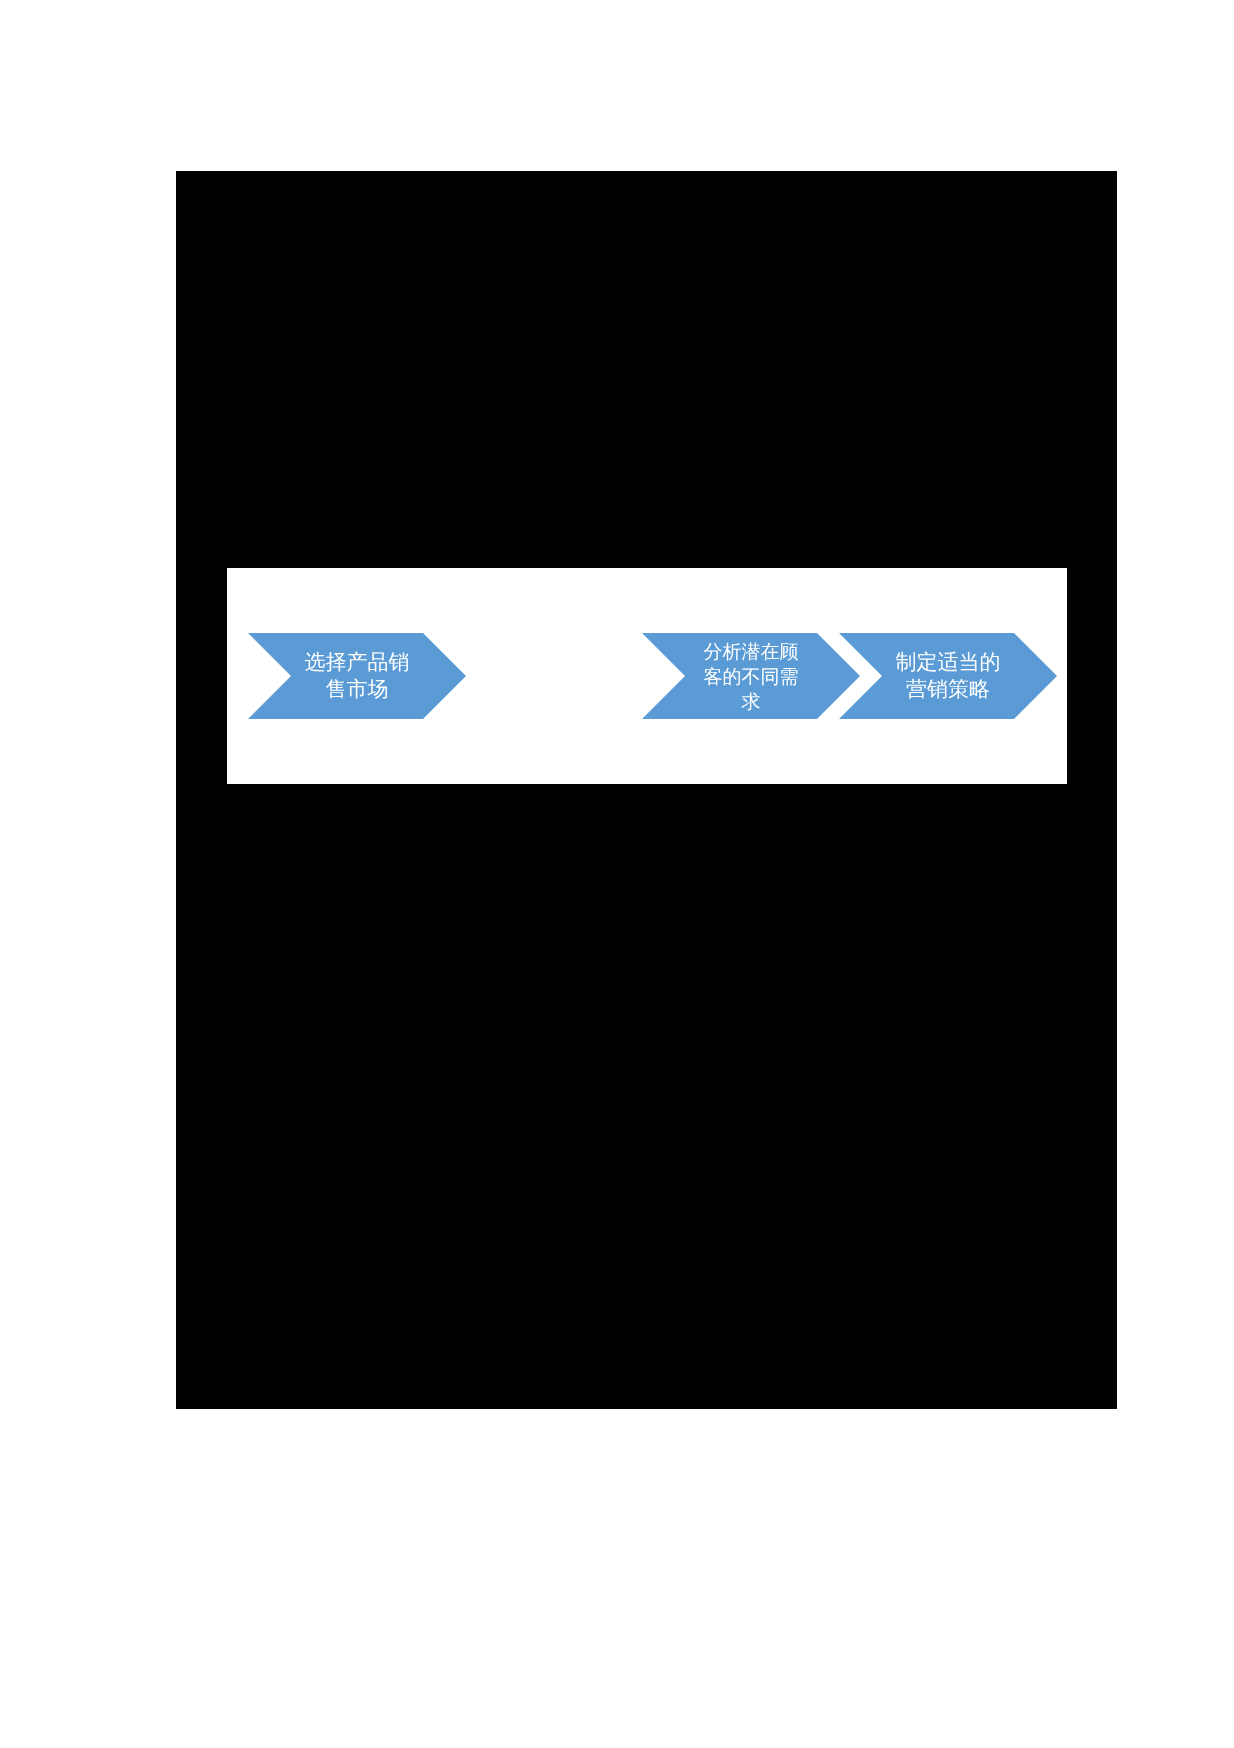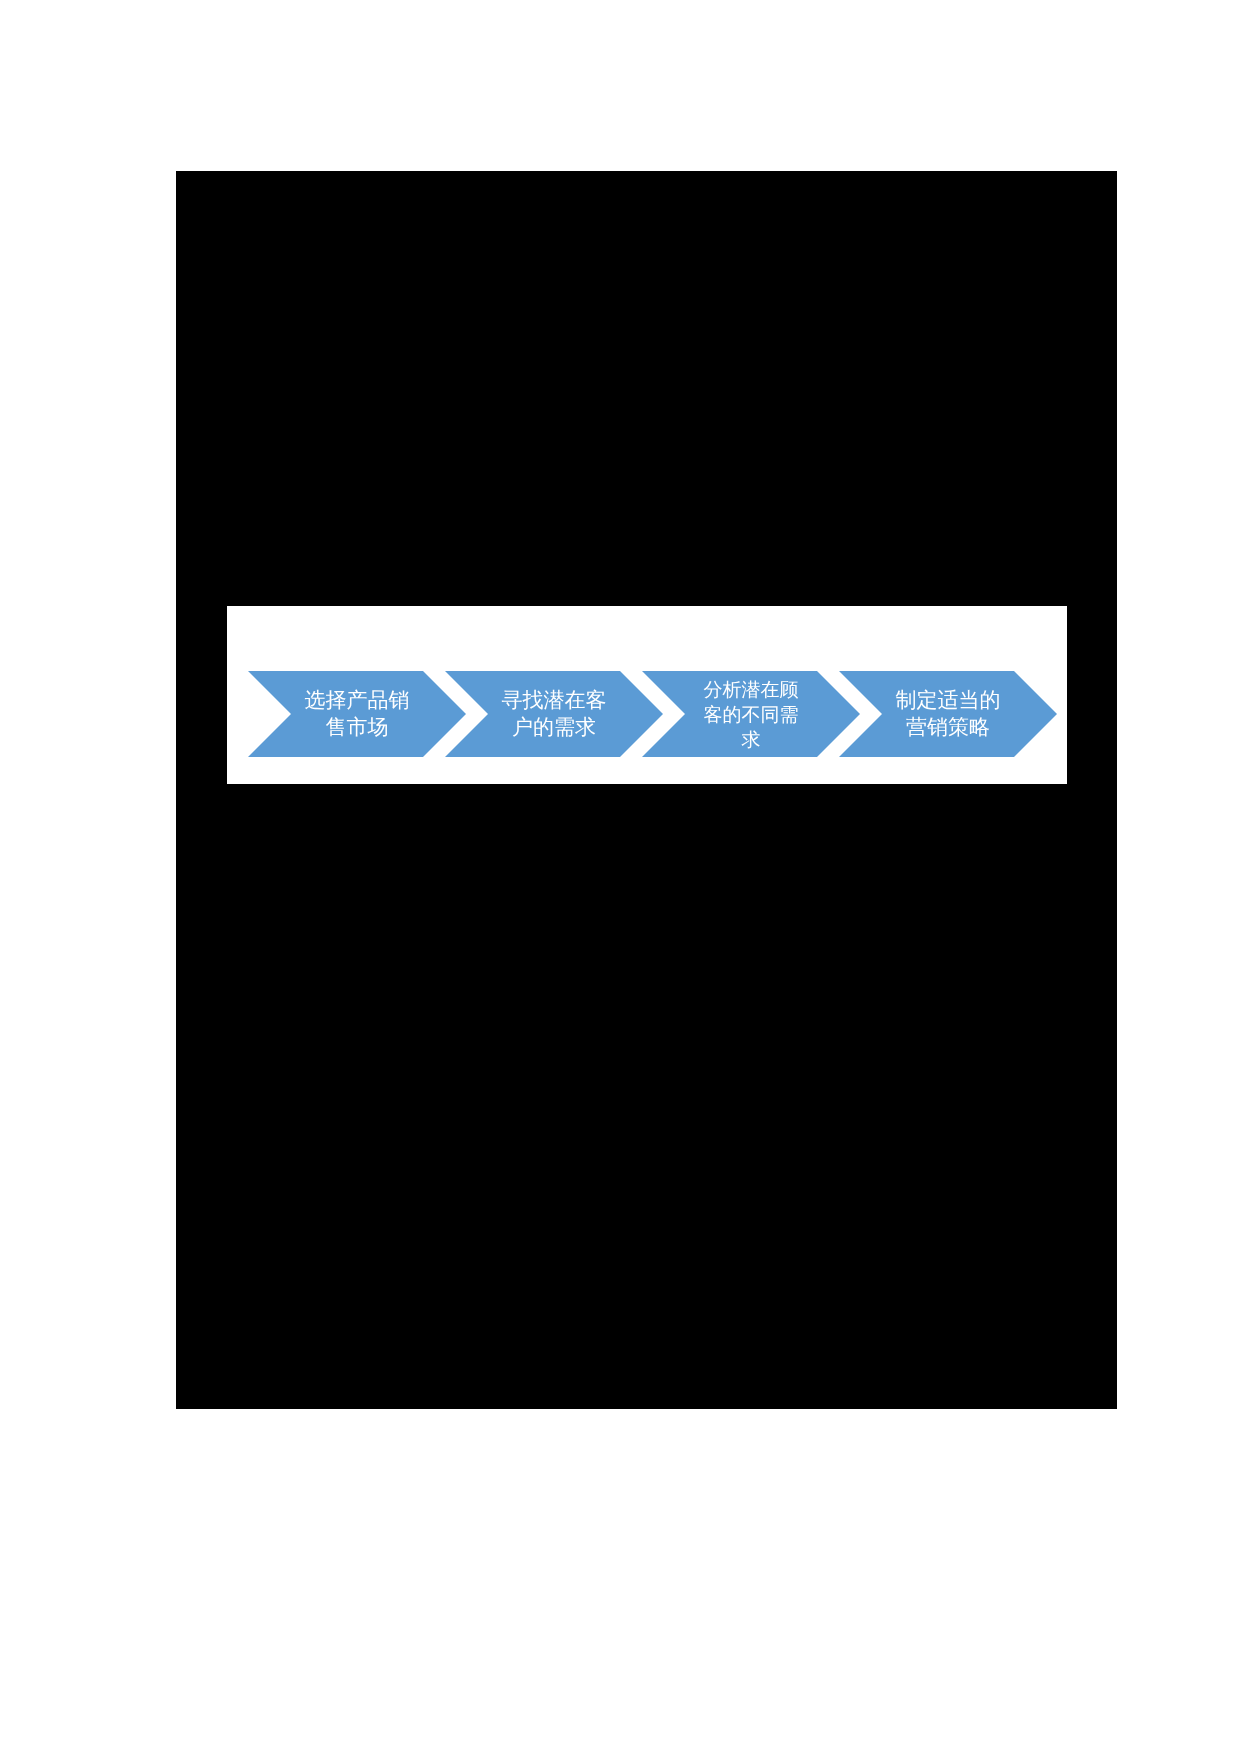--- a/index.html
+++ b/index.html
@@ -20,23 +20,22 @@
     left: 176px;
     top: 171px;
     width: 941px;
     height: 1238px;
   }
   .figure-band {
     position: absolute;
     left: 51px;
     top: 397px;
     width: 840px;
-    height: 178px;
+    height: 216px;
     background: #ffffff;
-    margin-top: 38px;
   }
   .step {
     position: absolute;
     top: 65px;
     width: 218px;
     height: 86px;
   }
   .step .chev {
     position: absolute;
     left: 0;
@@ -75,27 +74,20 @@
     <div class="figure-band">
 
       <div class="step step-1">
         <svg class="chev" width="218" height="86" viewBox="0 0 218 86" aria-hidden="true">
           <polygon points="0,0 175,0 218,43 175,86 0,86 43,43" fill="#5B9BD5"></polygon>
         </svg>
         <div class="step-label">选择产品销
 售市场</div>
       </div>
 
-      <div class="step step-2">
-        <svg class="chev" width="218" height="86" viewBox="0 0 218 86" aria-hidden="true">
-          <polygon points="0,0 175,0 218,43 175,86 0,86 43,43" fill="#5B9BD5"></polygon>
-        </svg>
-        <div class="step-label">寻找潜在客
-户的需求</div>
-      </div>
 
       <div class="step step-4">
         <svg class="chev" width="218" height="86" viewBox="0 0 218 86" aria-hidden="true">
           <polygon points="0,0 175,0 218,43 175,86 0,86 43,43" fill="#5B9BD5"></polygon>
         </svg>
         <div class="step-label">制定适当的
 营销策略</div>
       </div>
 
       <div class="step step-3">

